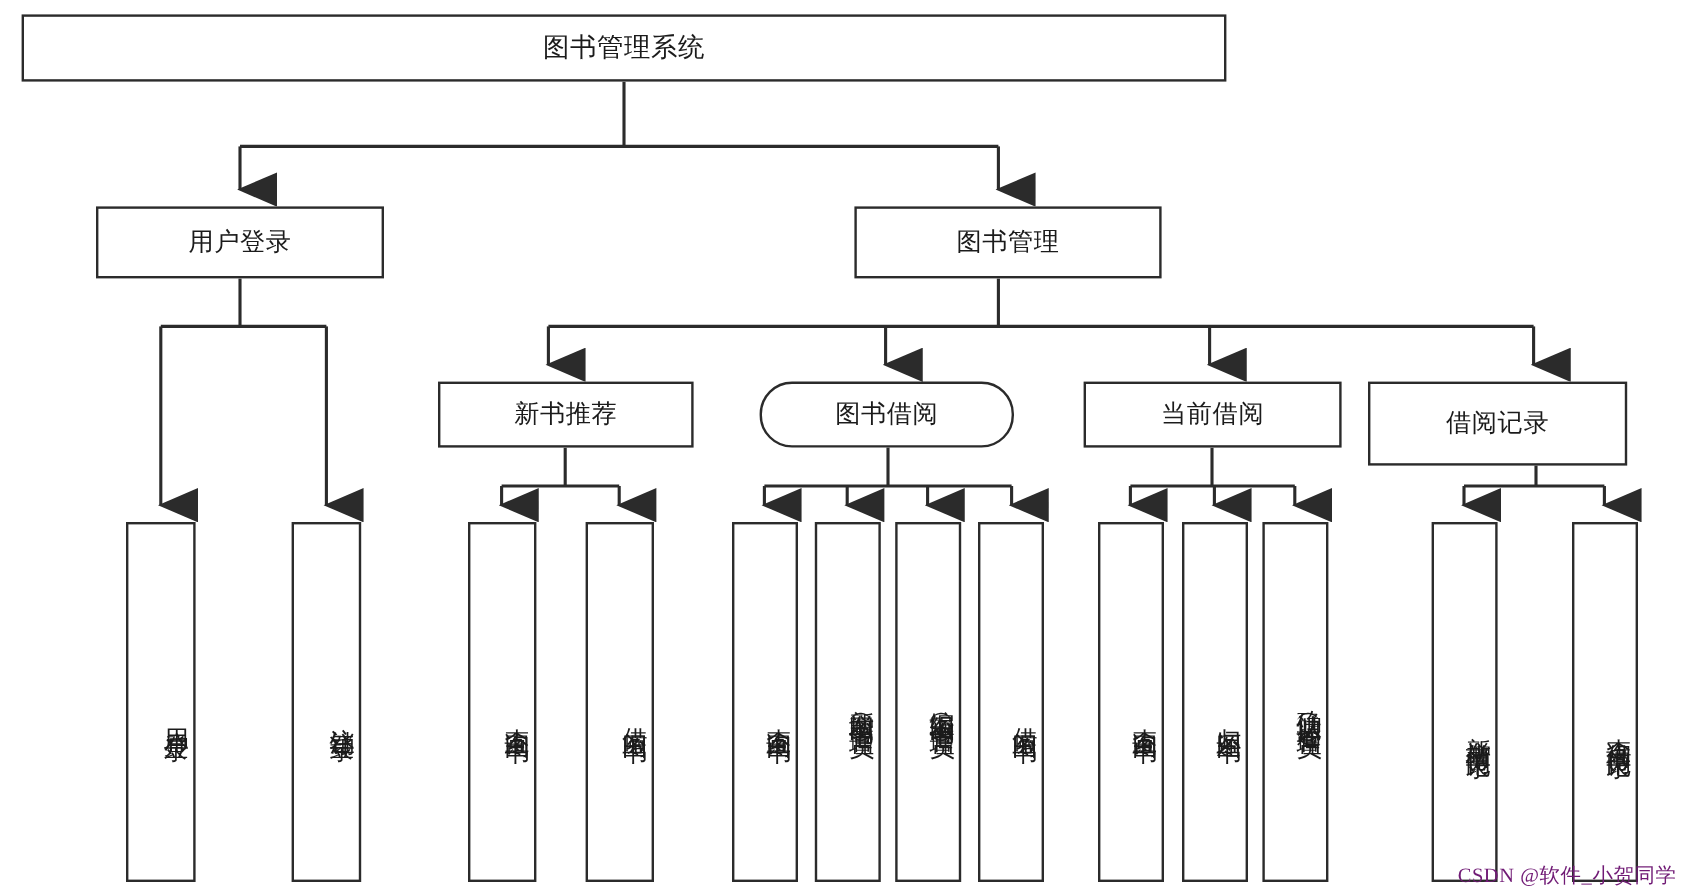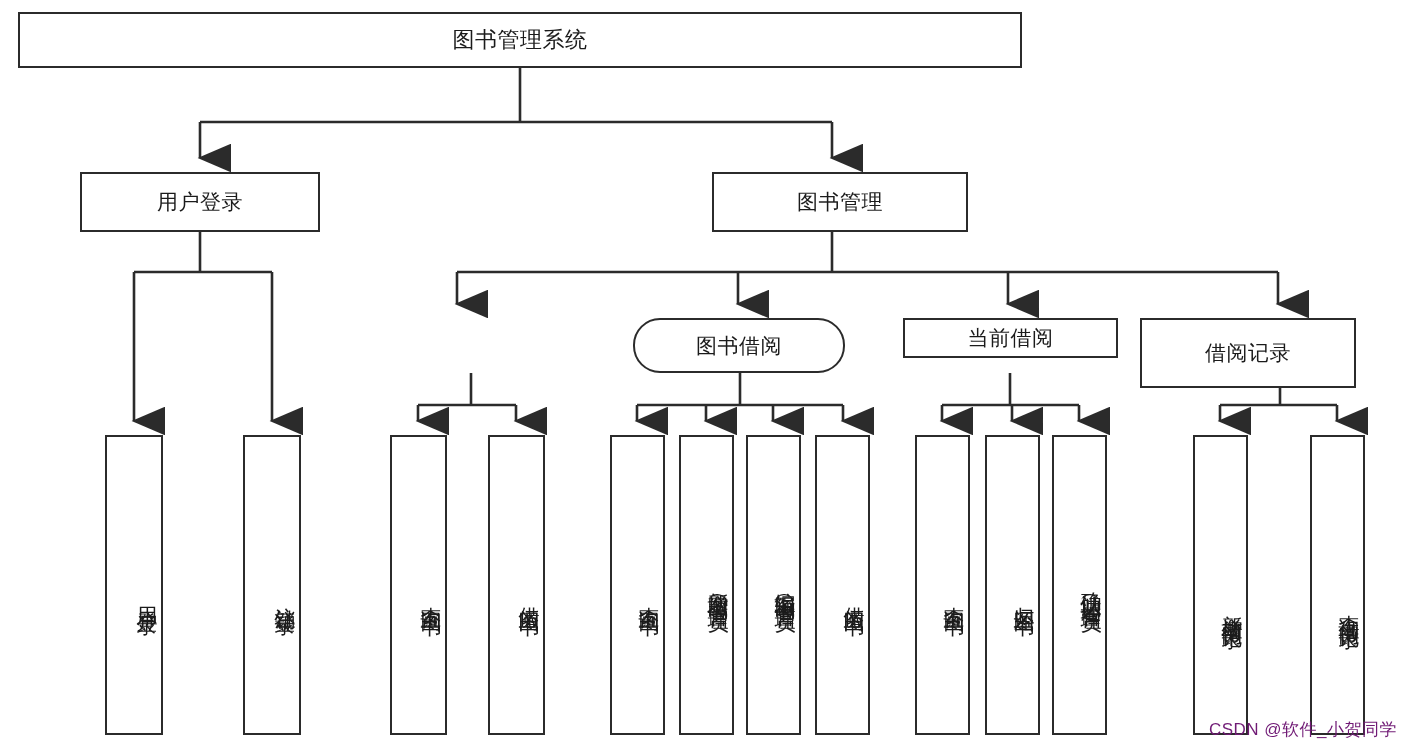--- a/index.html
+++ b/index.html
@@ -3,20 +3,21 @@
 <meta charset="utf-8">
 <style>
   html,body{margin:0;padding:0;background:#ffffff;}
   body{font-family:"Liberation Sans","DejaVu Sans",sans-serif;}
   #canvas{
     position:relative;
     width:1405px;
     height:747px;
     background:#ffffff;
     overflow:hidden;
+    font-family:Liberation Serif, serif;
   }
   #wires{position:absolute;left:0;top:0;width:1405px;height:747px;pointer-events:none;}
   .node{
     position:absolute;
     box-sizing:border-box;
     border:2px solid #2b2b2b;
     background:#ffffff;
     display:flex;
     align-items:center;
     justify-content:center;
@@ -112,24 +113,27 @@
     <span>图书管理系统</span>
   </div>
 
   <div class="node h" style="left:80px;top:172px;width:240px;height:60px;">
     <span>用户登录</span>
   </div>
   <div class="node h" style="left:712px;top:172px;width:256px;height:60px;">
     <span>图书管理</span>
   </div>
 
+  <div class="node h" style="left:365px;top:318px;width:213px;height:55px;">
+    <span>新书推荐</span>
+  </div>
   <div class="node h" style="left:633px;top:318px;width:212px;height:55px;border-radius:27px;">
     <span>图书借阅</span>
   </div>
-  <div class="node h" style="left:903px;top:318px;width:215px;height:40px;">
+  <div class="node h" style="left:903px;top:318px;width:215px;height:55px;">
     <span>当前借阅</span>
   </div>
   <div class="node h" style="left:1140px;top:318px;width:216px;height:70px;">
     <span>借阅记录</span>
   </div>
 
   <div class="node v" style="left:105px;top:435px;width:58px;height:300px;">
     <span class="vtxt">用户登录</span>
   </div>
   <div class="node v" style="left:243px;top:435px;width:58px;height:300px;">

